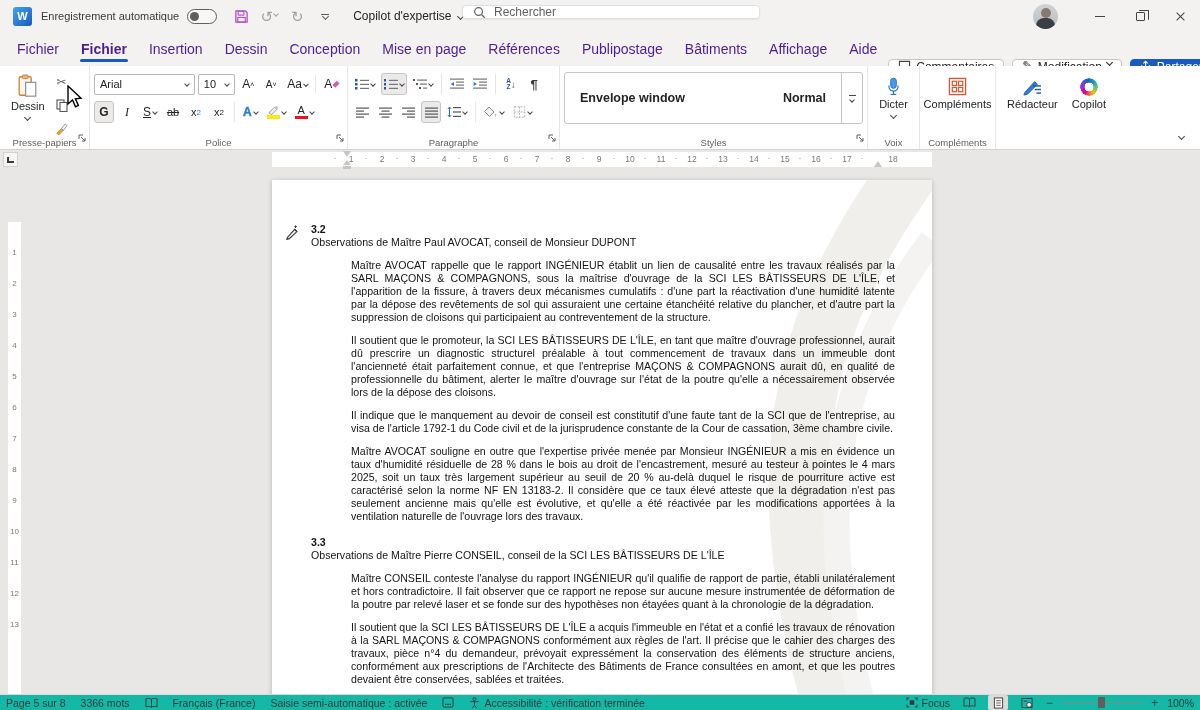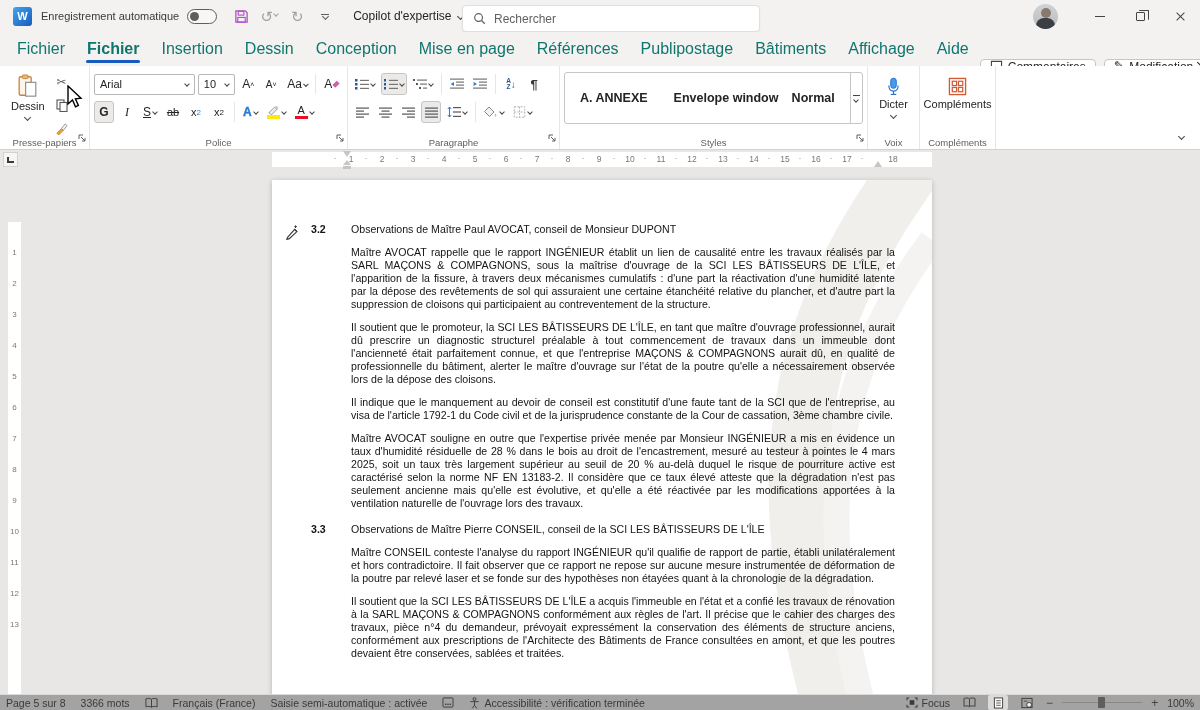--- a/index.html
+++ b/index.html
@@ -20,41 +20,41 @@
   .qat{display:flex;align-items:center;gap:4px;}
   .qat-btn{width:24px;height:24px;display:flex;align-items:center;justify-content:center;border-radius:3px;}
   .ico-undo,.ico-redo{font-size:15px;color:#a3a2a0;line-height:1;}
   .mini-chev{width:4px;height:4px;border-right:1px solid #a3a2a0;border-bottom:1px solid #a3a2a0;
              transform:rotate(45deg);display:inline-block;margin-left:1px;margin-top:-4px;}
   .qat-more{display:flex;flex-direction:column;align-items:center;gap:1px;}
   .qat-more .bar{width:8px;height:1px;background:#605e5c;}
   .qat-more .chv{width:5px;height:5px;border-right:1px solid #605e5c;border-bottom:1px solid #605e5c;transform:rotate(45deg);margin-top:-2px;}
   .doc-title{display:flex;align-items:center;gap:6px;margin-left:16px;font-size:12px;color:#252423;cursor:pointer;}
   .chev{width:5px;height:5px;border-right:1.2px solid #444;border-bottom:1.2px solid #444;transform:rotate(45deg);display:inline-block;}
-  .searchbox{position:absolute;left:462px;top:5px;width:298px;height:27px;background:#fff;
+  .searchbox{position:absolute;left:462px;top:5px;width:298px;height:14px;background:#fff;
              border:1px solid #e1dfdd;border-radius:4px;display:flex;align-items:center;gap:8px;
              padding:0 10px;font-size:12px;color:#616161;box-shadow:0 1px 2px rgba(0,0,0,.06);}
   .tb-right{position:absolute;right:0;top:0;height:32px;display:flex;align-items:center;}
   .avatar{width:25px;height:25px;border-radius:50%;margin-right:22px;position:relative;overflow:hidden;
           background:linear-gradient(180deg,#cfd3d6 0%,#b9bdc0 100%);}
   .avatar .head{position:absolute;left:7.5px;top:4px;width:10px;height:10px;border-radius:50%;background:#8a7a6d;}
   .avatar .body{position:absolute;left:3px;top:14px;width:19px;height:12px;border-radius:8px 8px 0 0;background:#3b3f44;}
   .winbtn{width:40px;height:32px;display:flex;align-items:center;justify-content:center;color:#444;font-size:13px;}
   .restore-glyph{width:9px;height:9px;border:1px solid #444;border-radius:1px;position:relative;}
   .restore-glyph:before{content:"";position:absolute;left:2px;top:-3px;width:9px;height:9px;border:1px solid #444;border-left:none;border-bottom:none;border-radius:1px;}
   .min-glyph{width:10px;height:1px;background:#444;}
   .close-glyph{position:relative;width:11px;height:11px;}
   .close-glyph:before,.close-glyph:after{content:"";position:absolute;left:5px;top:0;width:1px;height:11px;background:#444;}
   .close-glyph:before{transform:rotate(45deg);} .close-glyph:after{transform:rotate(-45deg);}
 
   
   .tabrow{position:absolute;top:32px;left:0;right:0;height:34px;background:#f4f2f1;
           display:flex;align-items:center;justify-content:space-between;}
   .tabs{display:flex;align-items:center;padding-left:6px;}
-  .tab{padding:7px 11px;font-size:16px;color:#0f766e;position:relative;cursor:pointer;white-space:nowrap;}
+  .tab{padding:7px 11px;font-size:14px;color:#4c1d95;position:relative;cursor:pointer;white-space:nowrap;}
   .tab.active{font-weight:bold;}
   .tab.active:after{content:"";position:absolute;left:10px;right:10px;bottom:2px;height:3px;border-radius:2px;background:#185abd;}
   .tr-actions{display:flex;align-items:center;gap:8px;padding-right:14px;}
   .pill-btn{height:24px;border:1px solid #c8c6c4;background:#fff;border-radius:4px;display:flex;
             align-items:flex-start;gap:5px;padding:0 9px;font-size:12px;color:#252423;cursor:pointer;margin-top:44px;}
   .pill-btn.primary{background:#185abd;border-color:#185abd;color:#fff;}
   .pill-btn .chev{border-color:#252423;}
   .pill-btn.primary .chev{border-color:#fff;}
 
   
@@ -115,28 +115,28 @@
   
   .docarea{position:absolute;top:170px;left:0;right:0;height:524px;background:#e9e7e5;overflow:hidden;}
   .vruler{position:absolute;left:8px;top:0;width:14px;height:100%;}
   .vruler .white{position:absolute;left:0;top:52px;bottom:-10px;width:13px;background:#fff;}
   .vnum{position:absolute;left:0;width:13px;text-align:center;font-size:8px;color:#7a7877;}
   .page{position:absolute;left:272px;top:10px;width:660px;height:620px;background:#fff;
         box-shadow:0 1px 5px rgba(0,0,0,.22);}
   .watermark{position:absolute;right:0;top:0;pointer-events:none;}
   .pagecontent{position:relative;padding:43px 37px 0 39px;font-size:10.6px;line-height:13px;
                color:#141414;text-align:justify;}
-  .sect{display:flex;margin-bottom:10px;}
+  .sect{display:flex;margin-bottom:10px;flex-direction:column;}
   .snum{width:40px;flex:none;font-weight:bold;}
   .shead{font-weight:normal;text-align:left;}
   .para{margin:0 0 10px 40px;}
   .margin-pen{position:absolute;left:12px;top:44px;}
 
   
-  .statusbar{position:absolute;left:0;right:0;bottom:0;height:16px;background:#a3a3a3;border-top:1px solid #dcdad8;
+  .statusbar{position:absolute;left:0;right:0;bottom:0;height:16px;background:#14b8a6;border-top:1px solid #dcdad8;
              display:flex;align-items:center;justify-content:space-between;font-size:10.5px;color:#3b3a39;padding:0 6px;}
   .sb-left{display:flex;align-items:center;gap:15px;}
   .sb-right{display:flex;align-items:center;gap:9px;}
   .sb-item{display:flex;align-items:center;gap:4px;cursor:pointer;white-space:nowrap;}
   .viewbtn{width:20px;height:15px;display:flex;align-items:center;justify-content:center;cursor:pointer;border-radius:2px;}
   .viewbtn.on{background:#dcdad8;}
   .zoomtrack{position:relative;width:80px;height:1px;background:#8a8886;cursor:pointer;}
   .zoomhandle{position:absolute;left:36px;top:-5px;width:7px;height:11px;background:#605e5c;border-radius:1px;}
   .zsign{font-size:12px;color:#444;cursor:pointer;line-height:1;}
 
@@ -491,21 +491,20 @@
       <div class="launch">
         <svg width="8" height="8" viewBox="0 0 8 8">
             <path d="M1 1 h4 M1 1 v4 M3 3 l4 4 M7 4 v3 h-3" stroke="#605e5c" stroke-width="1" fill="none"></path>
           </svg>
       </div>
     </div>
 
     <div class="rgroup" style="width:308px;">
       <div class="stylegallery">
         <div class="styleitems" style="flex:1;justify-content:space-between;padding:0 2px;">
-          <div class="styleitem bold">A. ANNEXE</div>
           <div class="styleitem clip">Envelope window</div>
           <div class="styleitem">Normal</div>
         </div>
         <div class="gallery-more">
           <span class="bar"></span>
             <span class="chev-s" style="margin:0;"></span>
         </div>
       </div>
       <div class="glabel">Styles</div>
       <div class="launch">
@@ -541,20 +540,44 @@
             <rect x="11" y="4.5" width="4.5" height="4.5" fill="none" stroke="#d05a34" stroke-width="1.3"></rect>
             <rect x="4.5" y="11" width="4.5" height="4.5" fill="none" stroke="#d05a34" stroke-width="1.3"></rect>
             <rect x="11" y="11" width="4.5" height="4.5" fill="none" stroke="#d05a34" stroke-width="1.3"></rect>
           </svg>
         </div>
         <span class="blabel">Compléments</span>
       </div>
       <div class="glabel">Compléments</div>
     </div>
 
+    <div class="rgroup" style="width:112px;border-right:none;">
+      <div style="display:flex;">
+        <div class="bigbtn">
+          <div class="iconbox">
+            <svg width="20" height="18" viewBox="0 0 22 20">
+              <path d="M3 16 L14 4 l3 3 -11 11 -4 1 z" fill="#2f7fd4" stroke="#1b5fa8" stroke-width="1"></path>
+              <rect x="12" y="8" width="9" height="1.6" fill="#1b5fa8" transform="rotate(0)"></rect>
+              <rect x="14" y="12" width="7" height="1.6" fill="#1b5fa8"></rect>
+              <rect x="16" y="16" width="5" height="1.6" fill="#1b5fa8"></rect>
+            </svg>
+          </div>
+          <span class="blabel">Rédacteur</span>
+        </div>
+        <div class="bigbtn">
+          <div class="iconbox">
+            <span style="display:block;width:18px;height:18px;border-radius:50%;
+              background:conic-gradient(#0f6cbd,#29c3a8,#ffb900,#e3008c,#7a3ce8,#0f6cbd);
+              -webkit-mask:radial-gradient(circle at 50% 50%, transparent 34%, #000 36%);
+                      mask:radial-gradient(circle at 50% 50%, transparent 34%, #000 36%);"></span>
+          </div>
+          <span class="blabel">Copilot</span>
+        </div>
+      </div>
+    </div>
 
     <div class="collapse-chev"><span class="chev"></span></div>
   </div>
 
   <div class="rulerbar">
     <div class="tabsel">
         <span class="L"></span>
       </div>
     <div class="hruler">
         <span class="rnum" style="left: 79px;">1</span>

